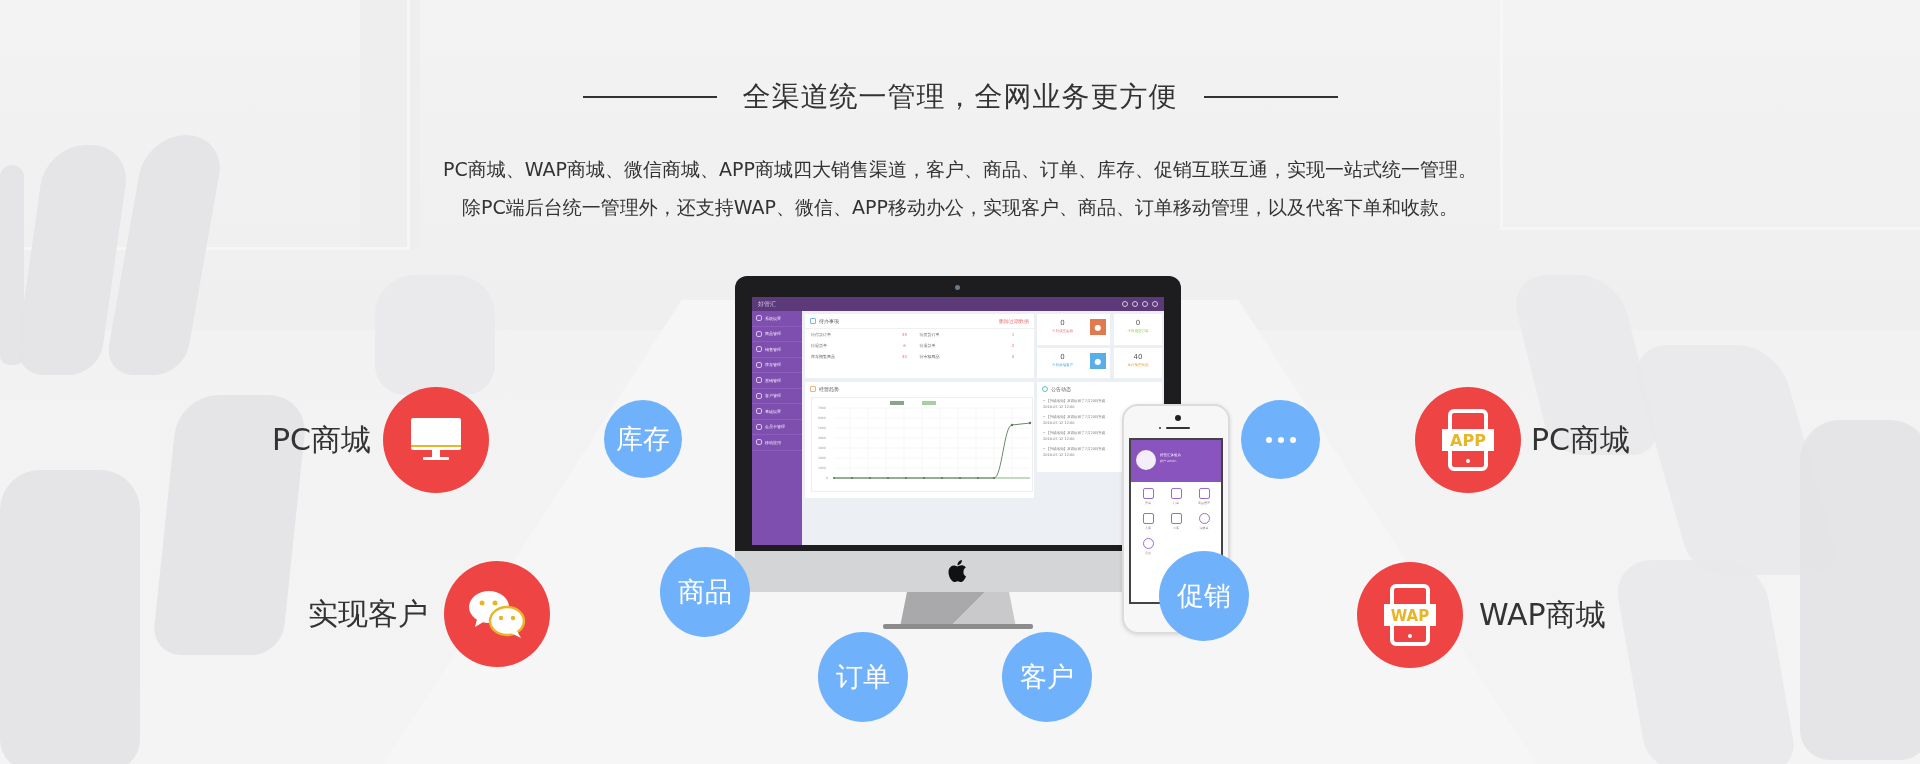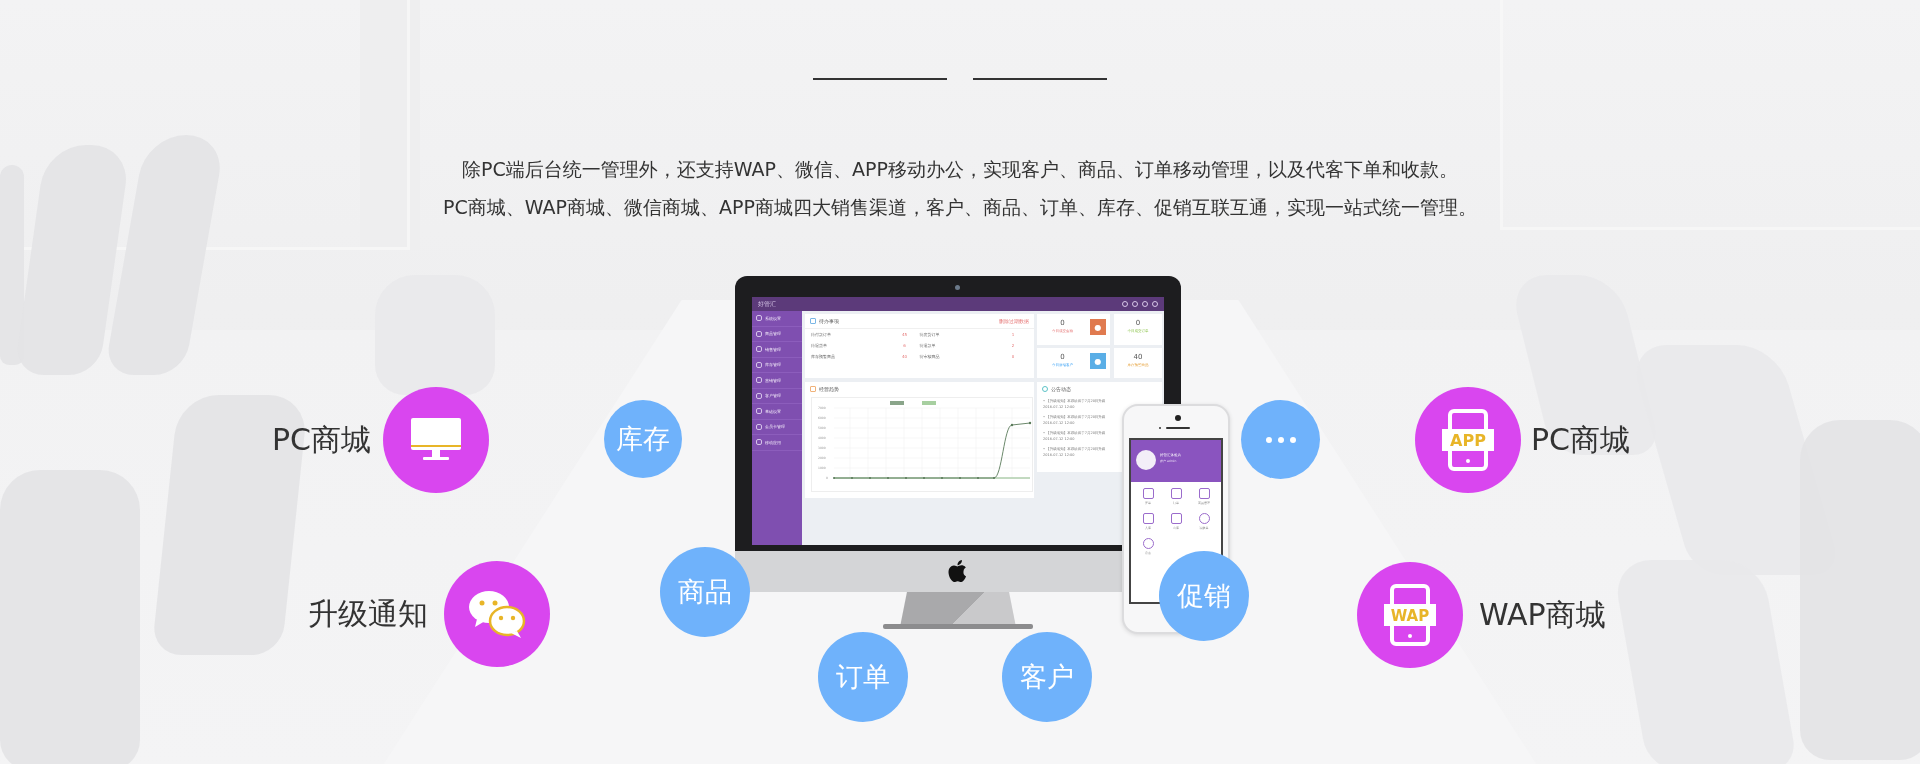--- a/index.html
+++ b/index.html
@@ -79,21 +79,21 @@
   .phone .avatar { position: absolute; left: 5px; top: 10px; width: 20px; height: 20px; border-radius: 50%; background: #f3eef8; }
   .phone .pname { position: absolute; left: 29px; top: 13px; font-size: 3.5px; color: #fff; }
   .phone .psub { position: absolute; left: 29px; top: 19px; font-size: 3px; color: #e6d9f2; }
   .phone .grid { display: grid; grid-template-columns: repeat(3, 1fr); row-gap: 8px; padding: 6px 3px; }
   .phone .gi { display: flex; flex-direction: column; align-items: center; gap: 2px; }
   .phone .gi .gico { width: 11px; height: 11px; border: 1.5px solid #9b6ccc; border-radius: 2px; }
   .phone .gi .glbl { font-size: 3px; color: #888; }
 
   
   .channel { position: absolute; z-index: 2; display: flex; align-items: center; }
-  .channel .circle { width: 106px; height: 106px; border-radius: 50%; background: #d946ef;
+  .channel .circle { width: 106px; height: 106px; border-radius: 50%; background: #ef4444;
     display: flex; align-items: center; justify-content: center; }
   .channel .label { font-size: 30px; color: #333; white-space: nowrap; }
   .feature { position: absolute; z-index: 4; border-radius: 50%; background: #6fb2fb;
     display: flex; align-items: center; justify-content: center; color: #fff; font-size: 27px; }
   .feature .dots { display: flex; gap: 6px; }
   .feature .dots span { width: 6px; height: 6px; background: #fff; border-radius: 50%; display: block; }
 </style>
 </head>
 <body>
 
@@ -112,26 +112,27 @@
   <div class="chair" style="left:165px;top:395px;width:130px;height:260px;transform:skewX(-6deg);"></div>
   <div class="chair light" style="left:1530px;top:275px;width:110px;height:180px;transform:skewX(14deg);"></div>
   <div class="chair light" style="left:1660px;top:345px;width:150px;height:230px;transform:skewX(16deg);"></div>
   <div class="chair" style="left:1800px;top:420px;width:130px;height:340px;"></div>
   <div class="chair light" style="left:1630px;top:560px;width:150px;height:210px;transform:skewX(10deg);"></div>
 </div>
 
 <div class="heading">
   <div class="title-row">
     <div class="rule"></div>
+    <h2 class="title">全渠道统一管理，全网业务更方便</h2>
     <div class="rule"></div>
   </div>
 </div>
 <div class="subtitle">
+  <div>PC商城、WAP商城、微信商城、APP商城四大销售渠道，客户、商品、订单、库存、促销互联互通，实现一站式统一管理。</div>
   <div>除PC端后台统一管理外，还支持WAP、微信、APP移动办公，实现客户、商品、订单移动管理，以及代客下单和收款。</div>
-  <div>PC商城、WAP商城、微信商城、APP商城四大销售渠道，客户、商品、订单、库存、促销互联互通，实现一站式统一管理。</div>
 </div>
 
 <div class="imac">
   <div class="bezel"></div>
   <div class="camera"></div>
   <div class="screen">
     <div class="topbar">
       <span class="logo">好管汇</span>
       <div class="icons">
         <span></span>
@@ -353,21 +354,21 @@
     <svg width="52" height="46" viewBox="0 0 52 46">
       <rect x="1" y="1" width="50" height="32" rx="2" fill="#fff"></rect>
       <rect x="1" y="28" width="50" height="2" fill="#e8b528"></rect>
       <rect x="22" y="33" width="8" height="7" fill="#fff"></rect>
       <rect x="13" y="40" width="26" height="3" rx="1" fill="#fff"></rect>
     </svg>
   </div>
 </div>
 
 <div class="channel" style="left:308px;top:561px;">
-  <span class="label" style="margin-right:16px;">升级通知</span>
+  <span class="label" style="margin-right:16px;">实现客户</span>
   <div class="circle">
     <svg width="60" height="50" viewBox="0 0 60 50">
       <ellipse cx="22" cy="18" rx="20" ry="16" fill="#fff"></ellipse>
       <polygon points="10,30 8,38 18,32" fill="#fff"></polygon>
       <circle cx="15" cy="14" r="2.5" fill="#e8b528"></circle>
         <circle cx="28" cy="14" r="2.5" fill="#e8b528"></circle>
       <ellipse cx="40" cy="32" rx="17" ry="14" stroke="#e8b528" stroke-width="2.5" fill="#fff"></ellipse>
       <polygon points="50,42 54,49 44,44" fill="#fff"></polygon>
       <circle cx="34" cy="29" r="2.2" fill="#e8b528"></circle>
         <circle cx="46" cy="29" r="2.2" fill="#e8b528"></circle>

